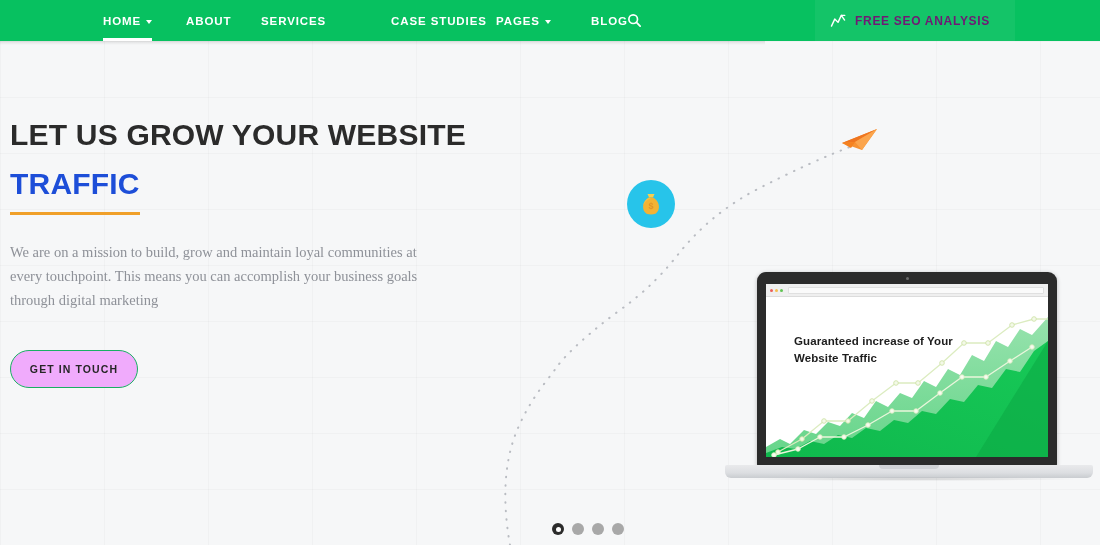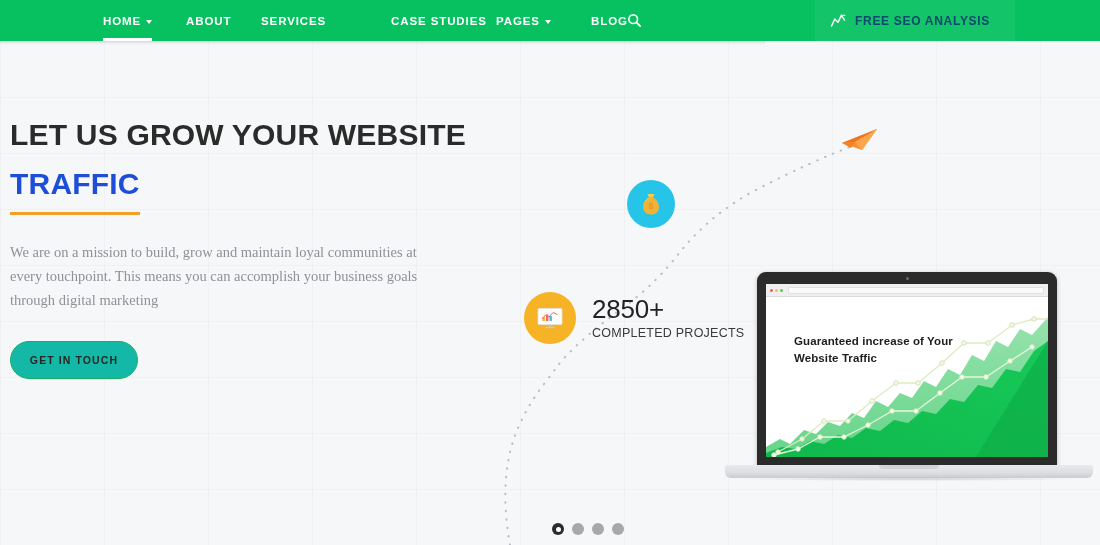--- a/index.html
+++ b/index.html
@@ -106,21 +106,21 @@
   .cta-nav {
     position: absolute;
     left: 830px; top: 0;
     height: 41px;
     display: flex;
     align-items: center;
     gap: 8px;
     cursor: pointer;
   }
   .cta-nav .label {
-    color: #0c4a6e;
+    color: #701a75;
     font-size: 12px;
     font-weight: 700;
     letter-spacing: 0.7px;
     text-transform: uppercase;
     white-space: nowrap;
   }
 
   
   .hero-copy { position: absolute; left: 10px; top: 118px; width: 460px; z-index: 6; }
   .hl1 {
@@ -147,28 +147,28 @@
   }
   .hero-para {
     margin-top: 25px;
     width: 420px;
     font-family: "Liberation Serif", serif;
     font-size: 14.5px;
     line-height: 1.68;
     color: #8e9198;
   }
   .btn-touch {
-    margin-top: 28px;
+    margin-top: 37px;
     display: inline-flex;
     align-items: center;
     justify-content: center;
     width: 128px; height: 38px;
     border: 1.5px solid #1aaf63;
     border-radius: 20px;
-    background: #14b8a6;
+    background: #f0abfc;
     color: #262626;
     font-size: 10.5px;
     font-weight: 700;
     letter-spacing: 1.1px;
     text-transform: uppercase;
     cursor: pointer;
   }
 
   
   .flight-path {
@@ -365,38 +365,20 @@
     <div class="badge">
       <svg width="26" height="26" viewBox="0 0 26 26">
         <path d="M9.5 3 L16.5 3 L15 6.5 L11 6.5 Z" fill="#f7cf4e"></path>
         <path d="M11 6.5 C5.5 9.5 4 15 5.8 19.5 C7 22.4 9.6 23.6 13 23.6 C16.4 23.6 19 22.4 20.2 19.5 C22 15 20.5 9.5 15 6.5 Z" fill="#f2b335"></path>
         <path d="M11 6.5 C7.5 8.4 5.8 11.3 5.3 14.3 C7.2 10.8 9.8 8.3 13 7.3 Z" fill="#f6c34a" opacity="0.8"></path>
         <text x="13" y="18.2" font-family="'Liberation Sans',sans-serif" font-size="9" font-weight="700" fill="#e0952a" text-anchor="middle">$</text>
       </svg>
     </div>
   </div>
 
-  <div class="stat s2">
-    <div class="badge">
-      <svg width="28" height="24" viewBox="0 0 28 24">
-        <rect x="2" y="2.5" width="24" height="16" rx="1" fill="#ffffff" stroke="#e3e3e3" stroke-width="0.8"></rect>
-        <rect x="4" y="4.5" width="20" height="12" fill="#fbfbfb"></rect>
-        <rect x="6.5" y="11" width="2.4" height="4" fill="#f2b335"></rect>
-        <rect x="10" y="8.5" width="2.4" height="6.5" fill="#ef6b5a"></rect>
-        <rect x="13.5" y="10" width="2.4" height="5" fill="#4fb6e8"></rect>
-        <polyline points="6,13 9.5,9 13,11 17,6.5 21.5,8.5" fill="none" stroke="#ef6b5a" stroke-width="1" stroke-linejoin="round"></polyline>
-        <line x1="14" y1="18.5" x2="14" y2="21" stroke="#c9c9c9" stroke-width="1.3"></line>
-        <line x1="10" y1="21.5" x2="18" y2="21.5" stroke="#c9c9c9" stroke-width="1.3" stroke-linecap="round"></line>
-      </svg>
-    </div>
-    <div class="txt">
-      <div class="big">2850+</div>
-      <div class="sub">COMPLETED PROJECTS</div>
-    </div>
-  </div>
 
 
   <div class="laptop">
     <div class="lid">
       <div class="cam"></div>
       <div class="screen">
 
         <div class="browser-bar">
           <span class="dotw" style="background:#ec5f59"></span>
           <span class="dotw" style="background:#f5bf4f"></span>

